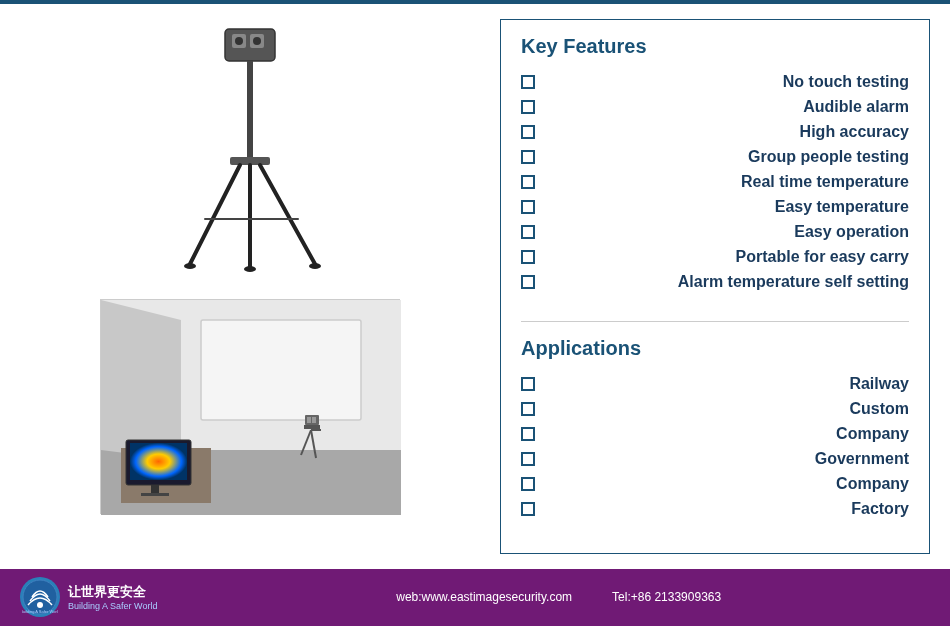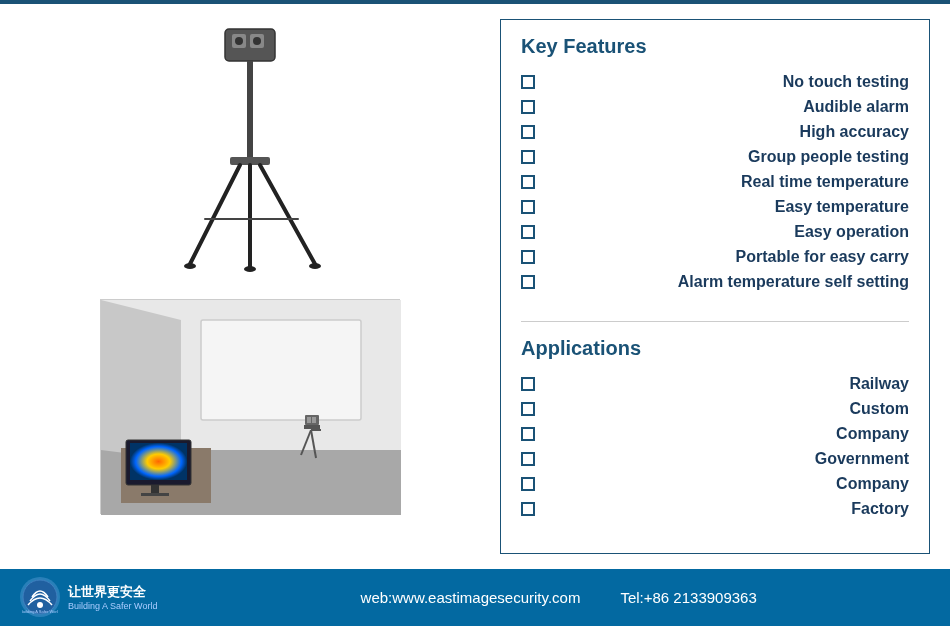--- a/index.html
+++ b/index.html
@@ -98,21 +98,21 @@
     }
 
     .section-divider {
       border: none;
       border-top: 1px solid #ccc;
       margin: 10px 0 15px 0;
     }
 
     
     .footer {
-      background: #0369a1;
+      background: #701a75;
       height: 58px;
       display: flex;
       align-items: center;
       padding: 0 20px;
       gap: 30px;
     }
 
     .footer-logo {
       display: flex;
       align-items: center;
@@ -135,21 +135,21 @@
 
     .footer-info {
       display: flex;
       gap: 40px;
       flex: 1;
       justify-content: center;
     }
 
     .footer-info-item {
       color: white;
-      font-size: 15px;
+      font-size: 12px;
       text-align: center;
     }
   </style>
 </head>
 <body>
 
 <div class="top-bar"></div>
 
 <div class="main-content">
 

